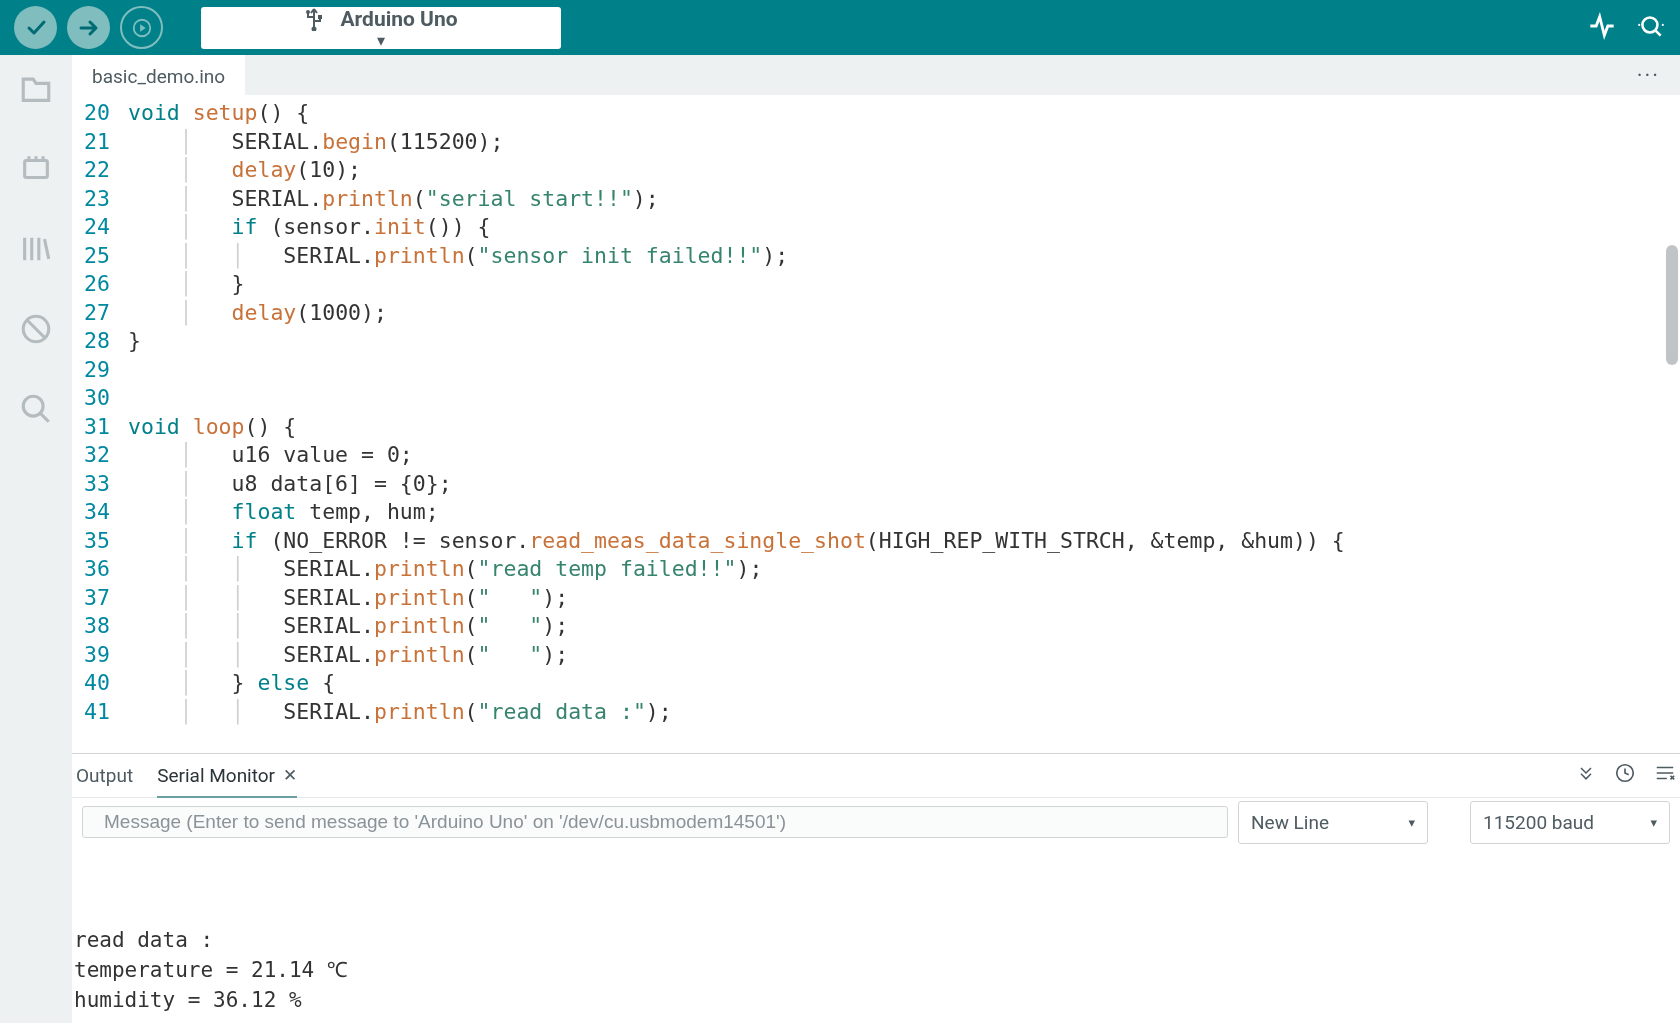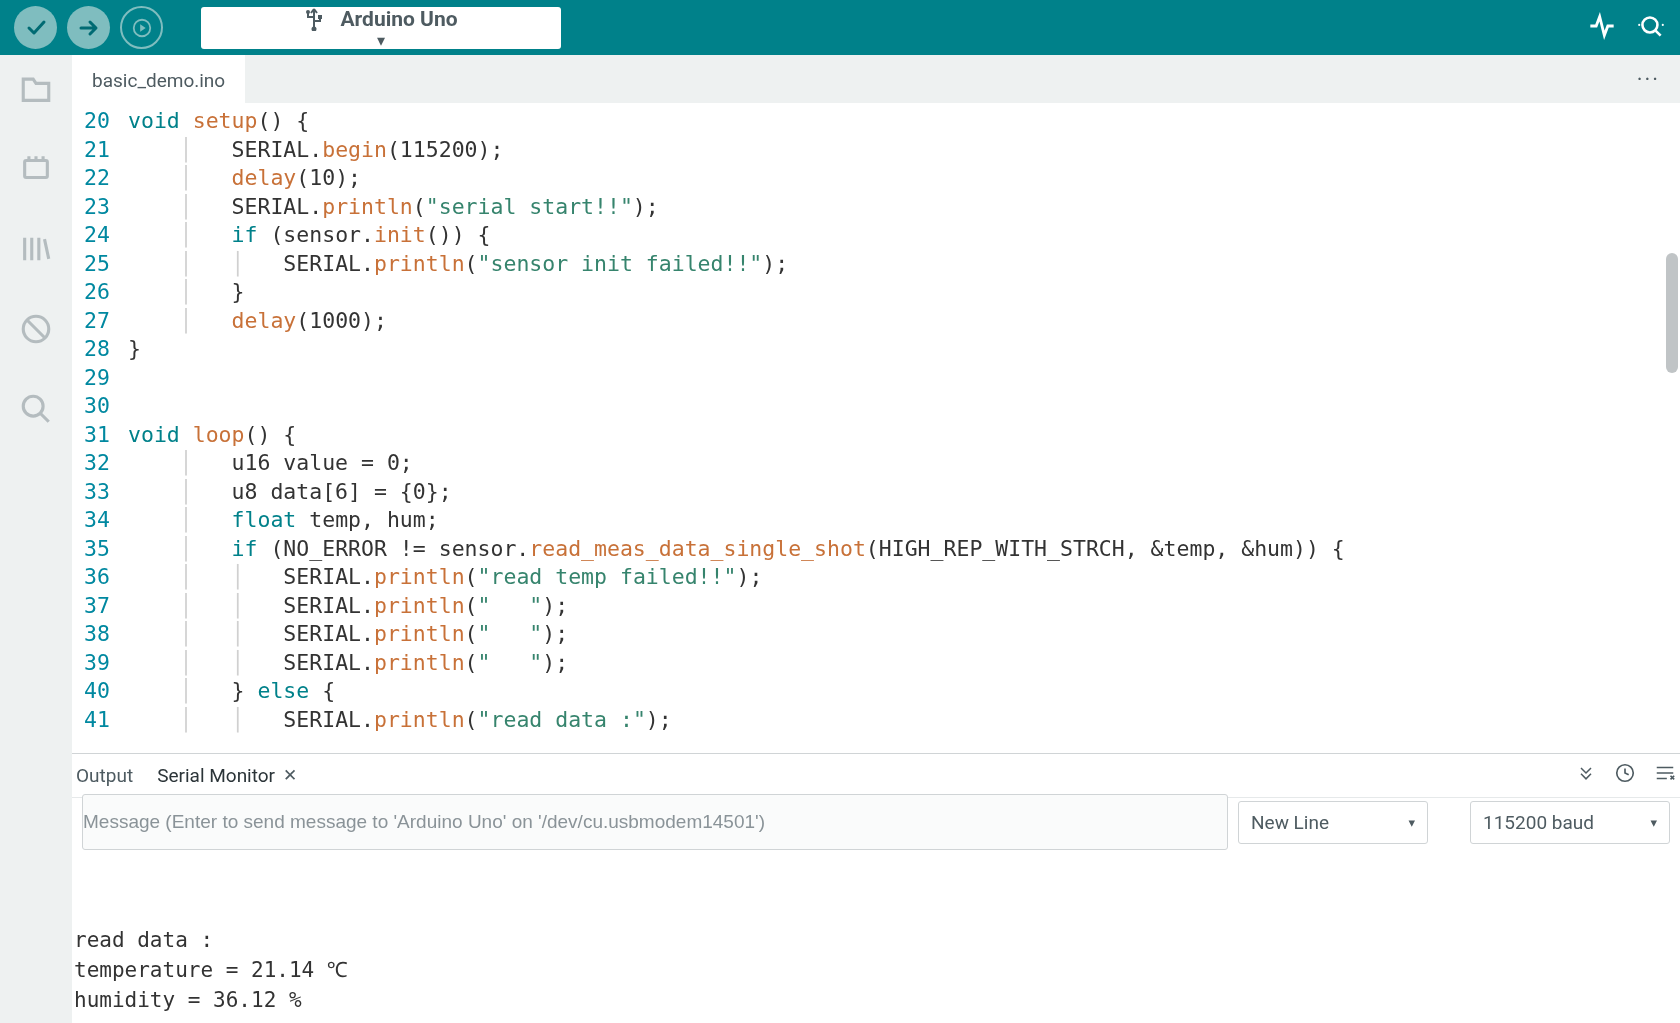--- a/index.html
+++ b/index.html
@@ -26,21 +26,21 @@
   
   
   .sidebar { width: 72px; background: #eef1f1; display: flex; flex-direction: column; align-items: center; padding-top: 12px; gap: 36px; }
   .sidebar-item { width: 44px; height: 44px; display: flex; align-items: center; justify-content: center; cursor: pointer; }
   .sidebar-item svg { fill: none; stroke: #b4bcbf; stroke-width: 2.2; }
   
   
   .editor-col { flex: 1; display: flex; flex-direction: column; min-width: 0; }
   
   
-  .tab-strip { height: 48px; background: #eef1f1; display: flex; align-items: stretch; }
+  .tab-strip { height: 40px; background: #eef1f1; display: flex; align-items: stretch; }
   .tab { background: #f7f9f9; padding: 0 20px; display: flex; align-items: center; font-size: 19px; color: #4e5b61; border-top: 2px solid transparent; cursor: pointer; }
   .tab.active { background: #fff; }
   .tab-strip-right { margin-left: auto; display: flex; align-items: center; padding-right: 20px; font-size: 22px; color: #4e5b61; cursor: pointer; letter-spacing: 2px; }
   
   
   .editor { flex: 1; overflow: hidden; position: relative; background: #fff; }
   .code-container { display: flex; font-family: ui-monospace, "SF Mono", Menlo, Consolas, monospace; font-size: 21.5px; line-height: 28.5px; padding-top: 4px; }
   .gutter { text-align: right; color: #0088a0; padding-right: 18px; user-select: none; width: 56px; flex-shrink: 0; }
   .code-lines { flex: 1; white-space: pre; color: #333; }
   .code-lines .kw { color: #00818a; }
@@ -54,21 +54,21 @@
   .panel { height: 270px; border-top: 1px solid #d0d4d6; display: flex; flex-direction: column; background: #fff; }
   .panel-tabs { height: 44px; display: flex; align-items: center; padding: 0 4px; gap: 24px; font-size: 19px; color: #4e5b61; border-bottom: 1px solid #e6e9ea; }
   .panel-tab { cursor: pointer; padding: 9px 0; display: flex; align-items: center; gap: 8px; }
   .panel-tab.active { color: #2b3438; border-bottom: 2px solid #6aa0a4; margin-bottom: -1px; }
   .panel-tab-close { font-size: 17px; color: #4e5b61; cursor: pointer; }
   .panel-tabs-right { margin-left: auto; display: flex; align-items: center; gap: 18px; }
   .panel-tabs-right svg { stroke: #4e5b61; fill: none; stroke-width: 1.8; }
   .panel-tabs-right .icon-btn { cursor: pointer; }
   
   .serial-input-row { height: 48px; display: flex; align-items: center; padding: 6px 10px; gap: 10px; }
-  .serial-msg { flex: 1; height: 56px; border: 1px solid #d0d4d6; border-radius: 3px; padding: 0 0; font-size: 19px; color: #4e5b61; background: #fafbfb; }
+  .serial-msg { flex: 1; height: 32px; border: 1px solid #d0d4d6; border-radius: 3px; padding: 0 21px; font-size: 19px; color: #4e5b61; background: #fafbfb; }
   .serial-msg::placeholder { color: #8a9398; }
   .serial-select { height: 43px; border: 1px solid #d0d4d6; border-radius: 3px; padding: 0 34px 0 12px; font-size: 19px; color: #4e5b61; background: #fff; display: flex; align-items: center; position: relative; cursor: pointer; }
   .serial-select.le { width: 190px; }
   .serial-select.br { width: 200px; margin-left: 32px; }
   .serial-select::after { content: "▾"; position: absolute; right: 12px; color: #4e5b61; font-size: 13px; }
   
   .serial-output { flex: 1; padding: 8px 0 8px 2px; font-family: ui-monospace, Menlo, monospace; font-size: 21px; line-height: 30px; color: #333; white-space: pre; display: flex; flex-direction: column; justify-content: flex-end; }
 </style>
 </head>
 <body>

